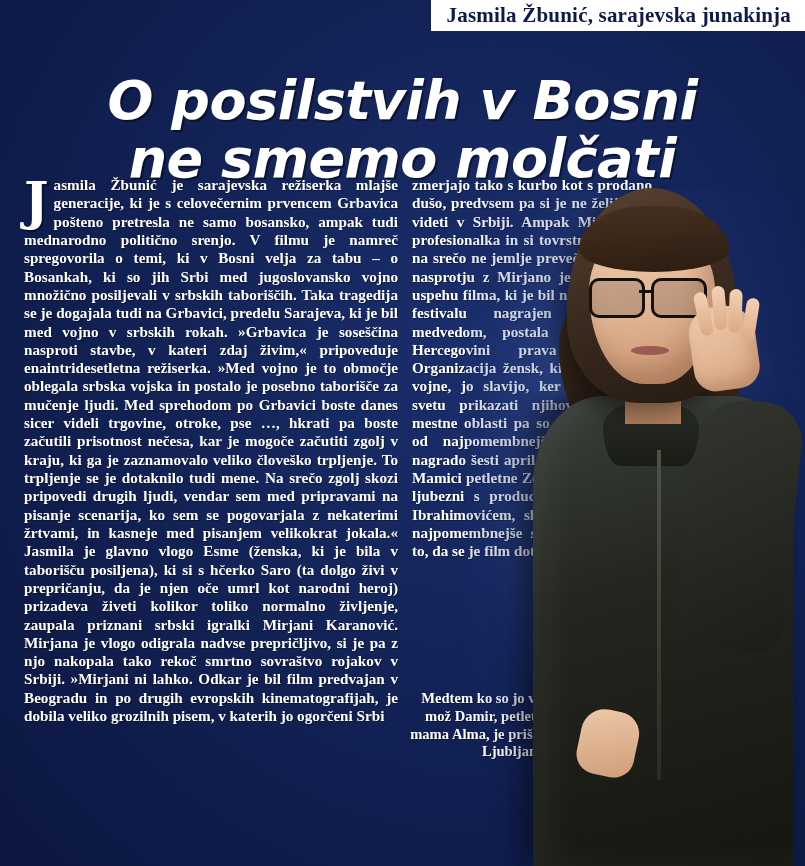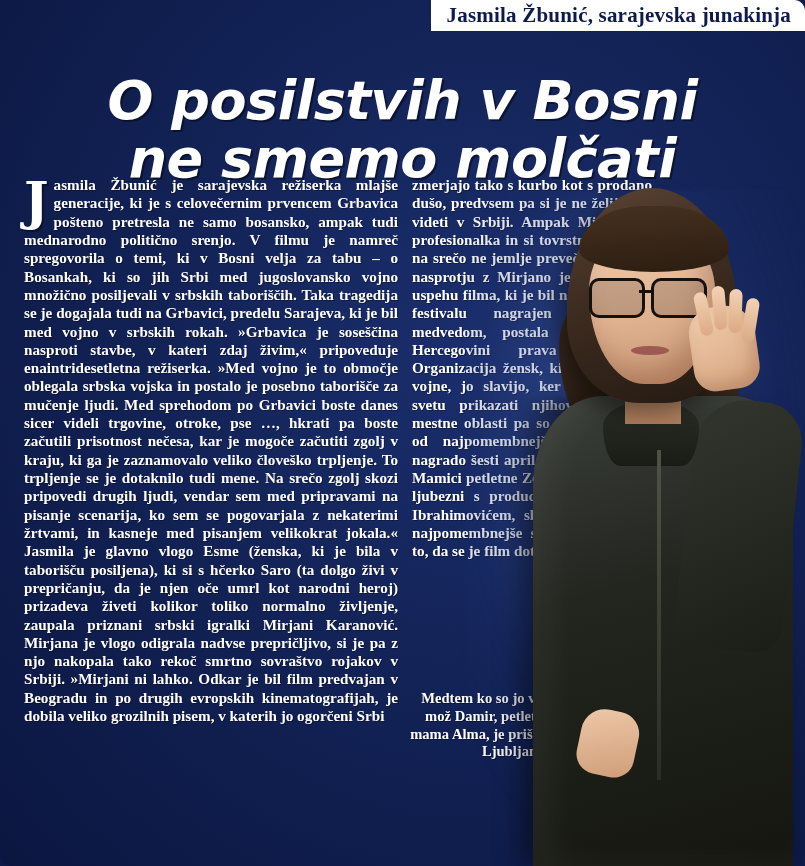--- a/index.html
+++ b/index.html
@@ -8,21 +8,20 @@
     background: #0d1a4a;
   }
   .page {
     position: relative;
     width: 805px;
     height: 866px;
     overflow: hidden;
     background: radial-gradient(ellipse at 60% 40%, #1b2f6e 0%, #132357 45%, #0b1640 100%);
     font-family: "Liberation Serif", serif;
     color: #ffffff;
-    border-radius: 11px;
   }
 
   
   .kicker {
     position: absolute;
     top: 0;
     right: 0;
     background: #ffffff;
     color: #0d1a4a;
     font-family: "Liberation Serif", serif;

